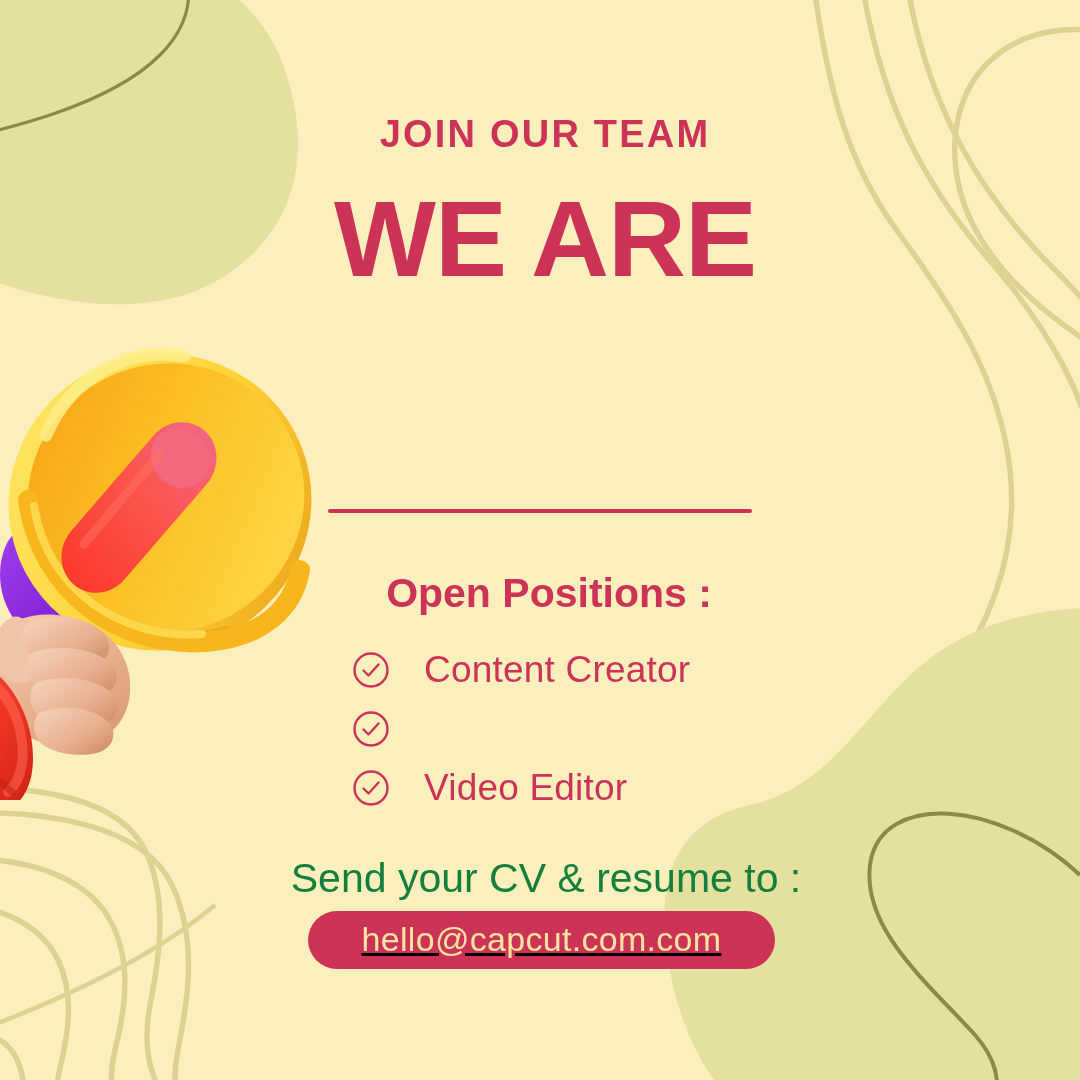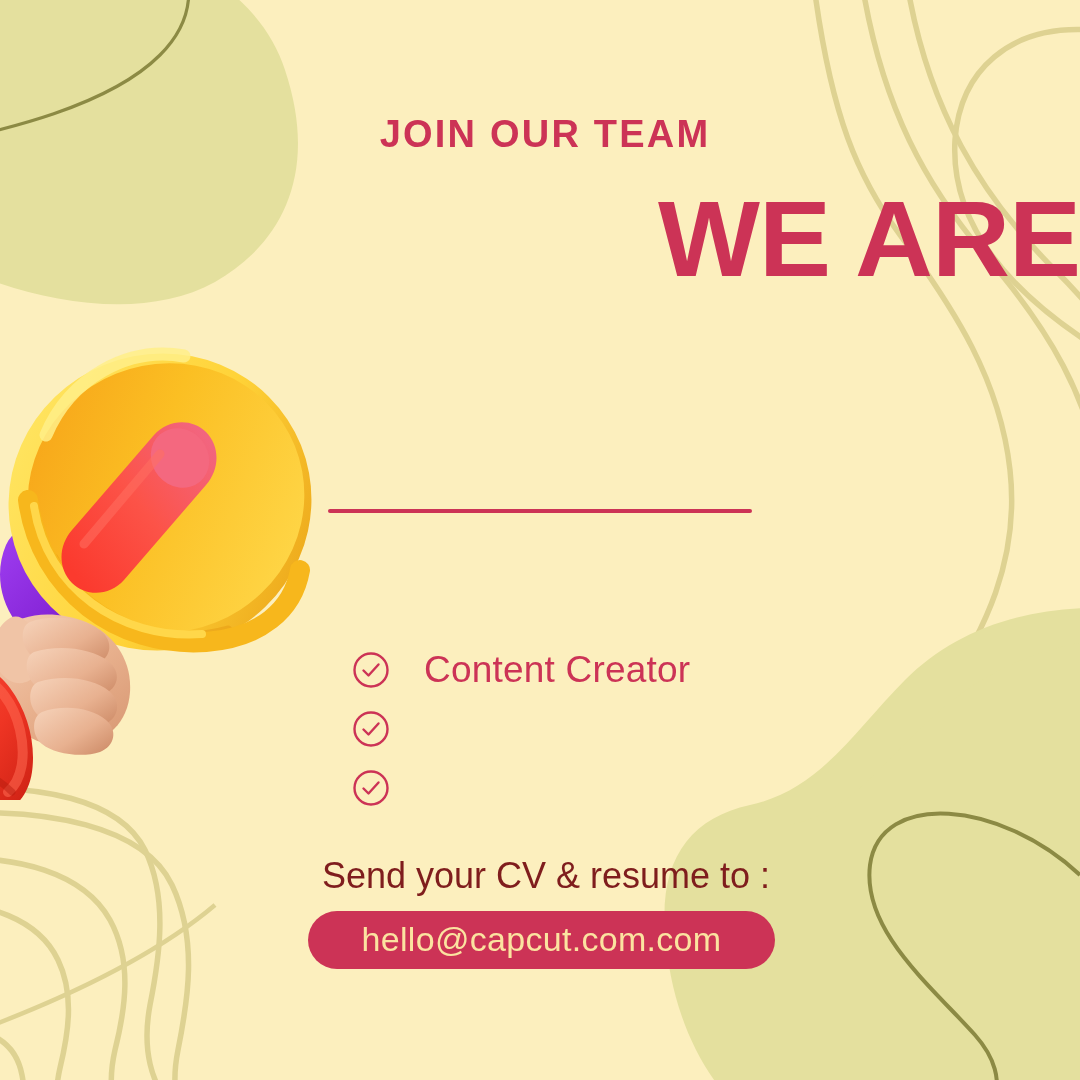--- a/index.html
+++ b/index.html
@@ -43,21 +43,21 @@
     font-size:38px;
     font-weight:600;
     letter-spacing:2.2px;
     color:#CC3356;
     padding-left:10px;
   }
 
   .headline-1, .headline-2 {
     position:absolute;
     left:0; width:1080px;
-    text-align:right;
+    text-align:center;
     color:#CC3356;
     font-weight:bold;
     letter-spacing:-1px;
     padding-left:10px;
     line-height:1;
   }
   .headline-1 { top:185px; font-size:108px; }
   .headline-2 { top:330px; font-size:108px; }
 
   .divider {
@@ -100,34 +100,35 @@
     font-size:37px;
     color:#CC3356;
     letter-spacing:0.2px;
     white-space:nowrap;
   }
 
   .cv-line {
     position:absolute;
     left:0; top:855px; width:1080px;
     text-align:center;
-    font-size:36px;
-    color:#7f1d1d;
+    font-size:41px;
+    color:#15803d;
     padding-left:12px;
   }
 
   .email-pill {
     position:absolute;
     left:308px; top:911px;
     width:467px; height:58px;
     background:#CC3356;
     border-radius:29px;
     display:flex;
     align-items:center;
     justify-content:center;
+    text-decoration:underline;
   }
   .email-text {
     font-size:34px;
     color:#FBE3A0;
     letter-spacing:0.3px;
     white-space:nowrap;
     padding-bottom:2px;
   }
 </style>
 </head>
@@ -259,20 +260,21 @@
 
   <div class="content">
 
     <div class="eyebrow">JOIN OUR TEAM</div>
 
     <div class="headline-1">WE ARE</div>
 
 
     <div class="divider"></div>
 
+    <div class="positions-title">Open Positions :</div>
 
     <ul class="positions-list">
 
       <li class="position-item">
         <svg class="check-icon" viewBox="0 0 38 38" xmlns="http://www.w3.org/2000/svg">
           <circle cx="19" cy="19" r="16.5" fill="none" stroke="#CC3356" stroke-width="2.4"></circle>
           <path d="M 11.5,19.5 L 16.5,24.5 L 26.5,13.5" fill="none" stroke="#CC3356" stroke-width="2.4" stroke-linecap="round" stroke-linejoin="round"></path>
         </svg>
         <span class="position-label">Content Creator</span>
       </li>
@@ -282,20 +284,21 @@
           <circle cx="19" cy="19" r="16.5" fill="none" stroke="#CC3356" stroke-width="2.4"></circle>
           <path d="M 11.5,19.5 L 16.5,24.5 L 26.5,13.5" fill="none" stroke="#CC3356" stroke-width="2.4" stroke-linecap="round" stroke-linejoin="round"></path>
         </svg>
       </li>
 
       <li class="position-item">
         <svg class="check-icon" viewBox="0 0 38 38" xmlns="http://www.w3.org/2000/svg">
           <circle cx="19" cy="19" r="16.5" fill="none" stroke="#CC3356" stroke-width="2.4"></circle>
           <path d="M 11.5,19.5 L 16.5,24.5 L 26.5,13.5" fill="none" stroke="#CC3356" stroke-width="2.4" stroke-linecap="round" stroke-linejoin="round"></path>
         </svg>
+        <span class="position-label">Video Editor</span>
       </li>
 
     </ul>
 
     <div class="cv-line">Send your CV &amp; resume to :</div>
 
     <div class="email-pill">
       <span class="email-text">hello@capcut.com.com</span>
     </div>
 

